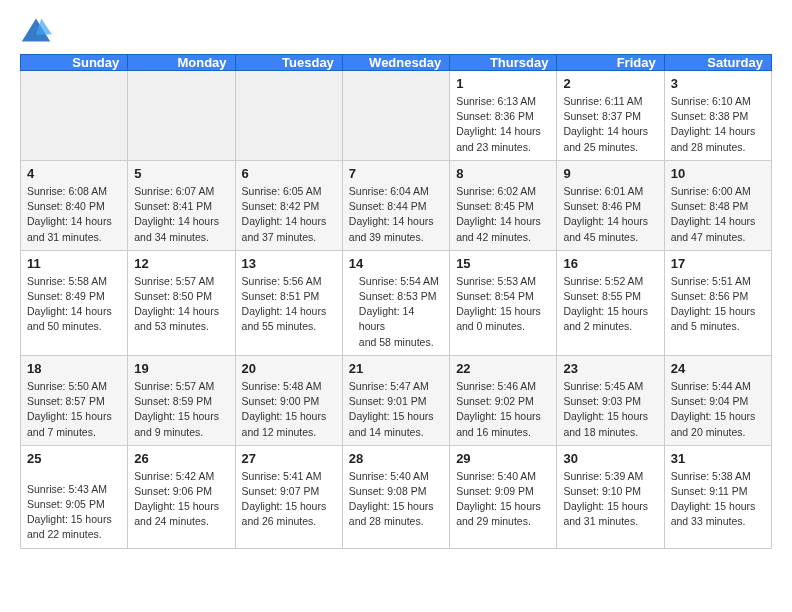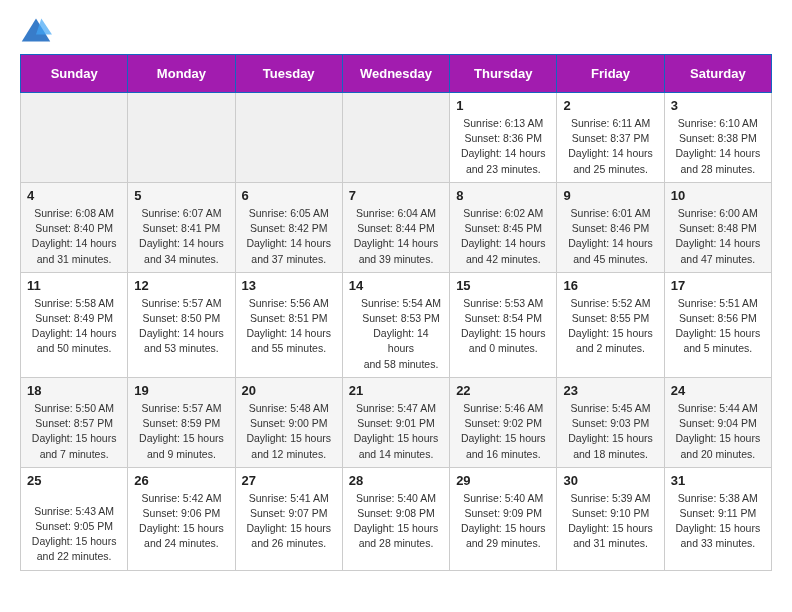--- a/index.html
+++ b/index.html
@@ -51,24 +51,24 @@
     .subtitle {
       font-size: 15px;
       color: #333;
     }
     .calendar {
       width: 100%;
       border-collapse: collapse;
       border: 1px solid #ccc;
     }
     .calendar th {
-      background-color: #a21caf;
+      background-color: #3b82f6;
       color: #fff;
-      text-align: center;
-      padding: 11px 8px;
+      text-align: right;
+      padding: 0 8px;
       font-size: 13px;
       border: 1px solid #1565C0;
     }
     .calendar td {
       vertical-align: top;
       padding: 5px 6px;
       border: 1px solid #ccc;
       width: calc(100% / 7);
       min-height: 80px;
       font-size: 11px;
@@ -84,21 +84,20 @@
     .day-number {
       font-weight: bold;
       font-size: 13px;
       margin-bottom: 3px;
       color: #222;
     }
     .day-info {
       font-size: 10.5px;
       color: #333;
       line-height: 1.45;
-      text-align: center;
     }
     .empty-cell {
       background: #f0f0f0 !important;
     }
   </style>
 </head>
 <body>
 
 <div class="header-area">
   <div class="logo">

